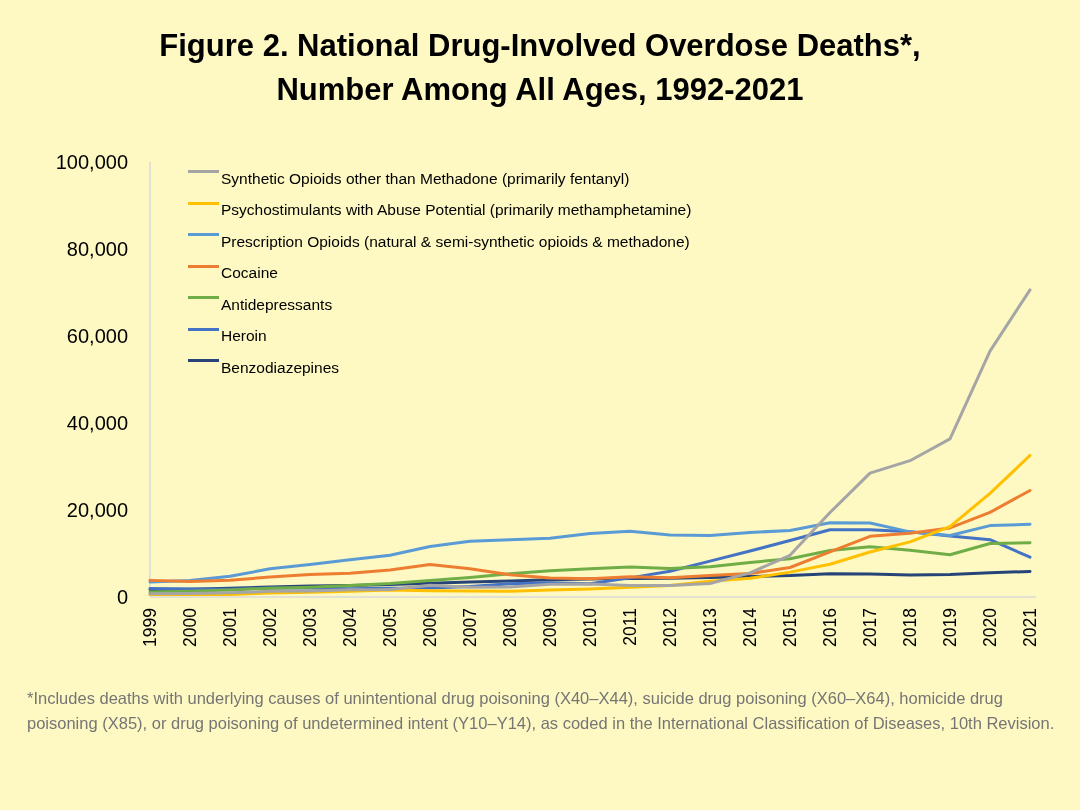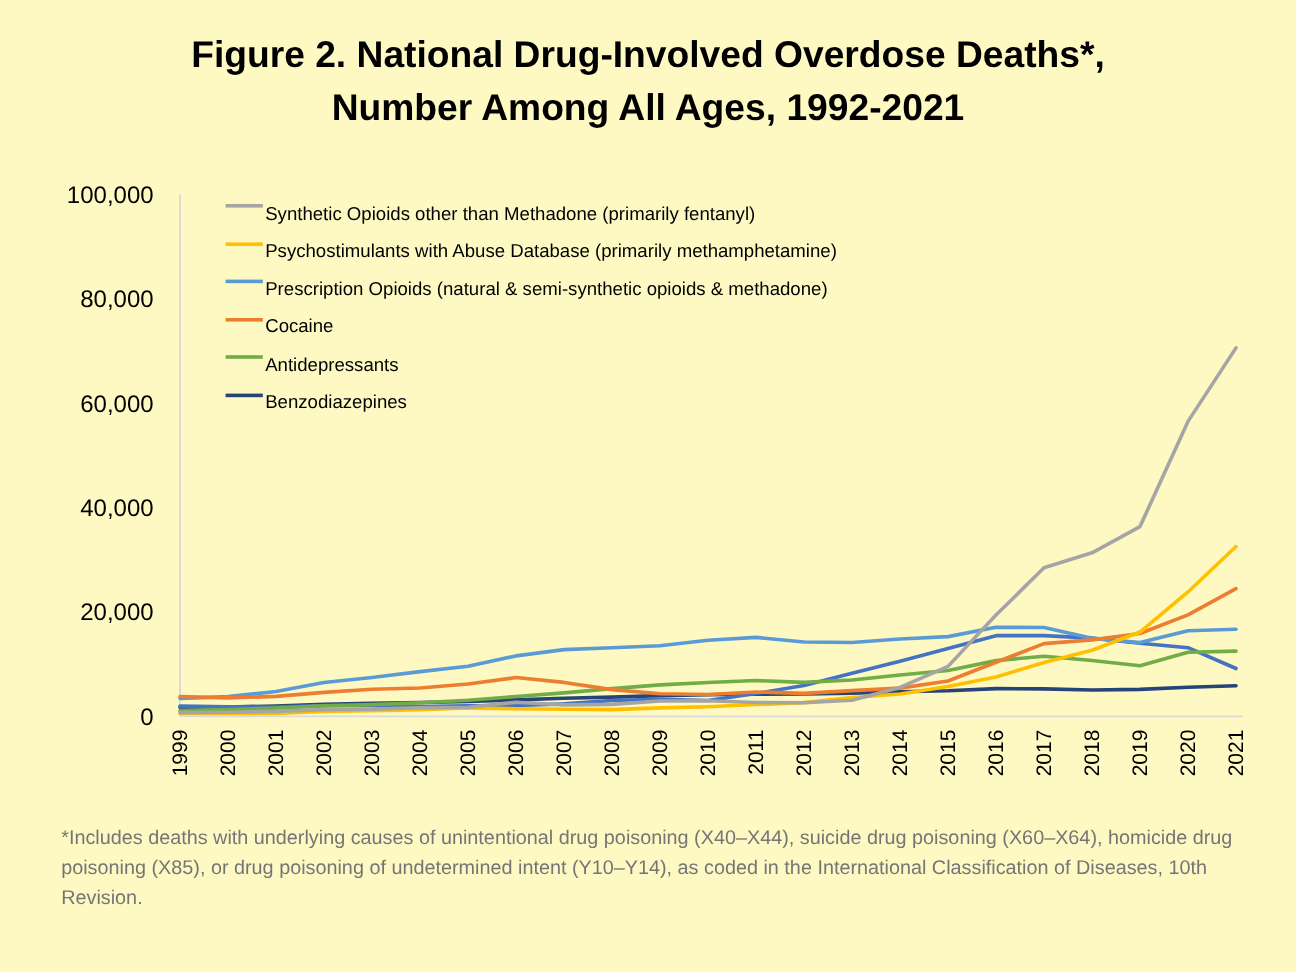--- a/index.html
+++ b/index.html
@@ -58,21 +58,21 @@
   .footnote {
     position: absolute;
     left: 27px;
     top: 686px;
     width: 1032px;
     margin: 0;
     font-size: 16.5px;
     line-height: 25px;
     color: #757575;
   }
-  .footnote span { display: block; margin-left: 24px; }
+  .footnote span { display: block; }
 </style>
 </head>
 <body>
 
 <div class="slide">
 
   <h1 class="title">
     <span>Figure 2. National Drug-Involved Overdose Deaths*,</span>
     <span>Number Among All Ages, 1992-2021</span>
   </h1>
@@ -118,35 +118,39 @@
       <polyline points="150,593.8245 190,593.5983 230,592.83705 270,591.36675 310,590.91 350,589.7616 390,589.4223 430,585.22455 470,587.37345 510,586.9689 550,584.1849 590,583.91955 630,585.4029 670,585.5682 710,583.49325 750,572.8836 790,555.327 830,512.55345 870,473.1729 910,460.69275000000005 950,438.83835 990,351.1554 1030,289.88565" fill="none" stroke="#a5a5a5" stroke-width="3" stroke-linejoin="round" stroke-linecap="round"></polyline>
     </svg>
 
   <div id="legend" class="legend">
       <div class="legend-row">
         <span class="legend-swatch" style="background: rgb(165, 165, 165);"></span>
         <span class="legend-label">Synthetic Opioids other than Methadone (primarily fentanyl)</span>
       </div>
       <div class="legend-row">
         <span class="legend-swatch" style="background: rgb(255, 192, 0);"></span>
-        <span class="legend-label">Psychostimulants with Abuse Database (primarily methamphetamine)</span>
+        <span class="legend-label">Psychostimulants with Abuse Potential (primarily methamphetamine)</span>
       </div>
       <div class="legend-row">
         <span class="legend-swatch" style="background: rgb(91, 155, 213);"></span>
         <span class="legend-label">Prescription Opioids (natural &amp; semi-synthetic opioids &amp; methadone)</span>
       </div>
       <div class="legend-row">
         <span class="legend-swatch" style="background: rgb(237, 125, 49);"></span>
         <span class="legend-label">Cocaine</span>
       </div>
       <div class="legend-row">
         <span class="legend-swatch" style="background: rgb(112, 173, 71);"></span>
         <span class="legend-label">Antidepressants</span>
       </div>
       <div class="legend-row">
+        <span class="legend-swatch" style="background: rgb(68, 114, 196);"></span>
+        <span class="legend-label">Heroin</span>
+      </div>
+      <div class="legend-row">
         <span class="legend-swatch" style="background: rgb(38, 68, 120);"></span>
         <span class="legend-label">Benzodiazepines</span>
       </div>
     </div>
 
   <p class="footnote">
     <span>*Includes deaths with underlying causes of unintentional drug poisoning (X40–X44), suicide drug poisoning (X60–X64), homicide drug poisoning (X85), or drug poisoning of undetermined intent (Y10–Y14), as coded in the International Classification of Diseases, 10th Revision.</span>
   </p>
 
 </div>

